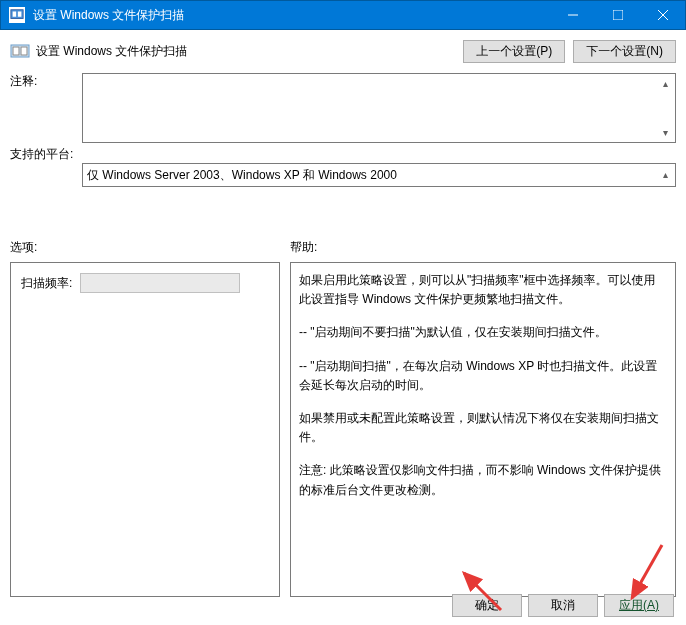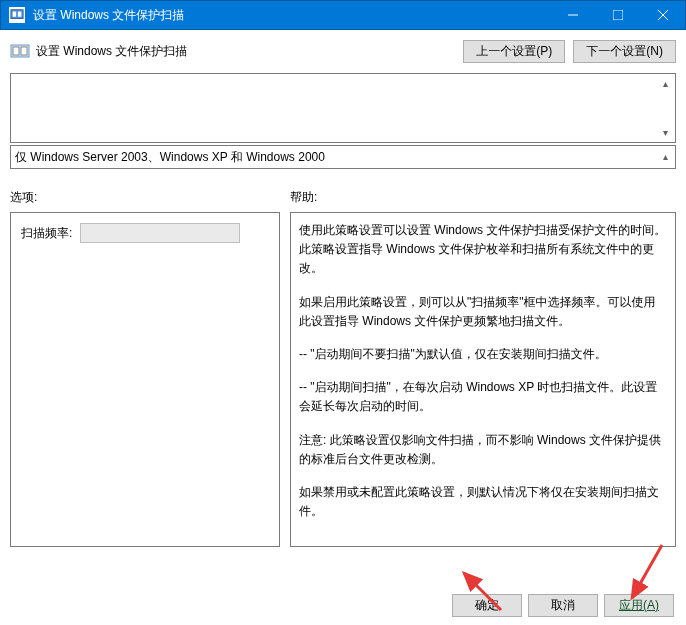--- a/index.html
+++ b/index.html
@@ -22,21 +22,21 @@
 
 .config-row { display: flex; margin-top: 10px; }
 .radio-col { width: 95px; }
 .radio-item { display: flex; align-items: center; margin-bottom: 10px; cursor: pointer; }
 .radio-item input { margin-right: 5px; }
 .radio-item.highlighted { border: 2px solid #e53935; padding: 4px 2px; margin-left: -4px; margin-right: 4px; }
 .labels-col { width: 72px; }
 .field-label { margin-bottom: 56px; }
 .fields-col { flex: 1; }
 .multiline-field { width: 100%; height: 70px; border: 1px solid #7a7a7a; background: #fff; padding: 2px 4px; font-family: inherit; font-size: 12px; position: relative; }
-.platform-field { width: 100%; height: 24px; border: 1px solid #7a7a7a; background: #fff; padding: 3px 4px; font-size: 12px; margin-top: 2px; position: relative; }
+.platform-field { width: 100%; height: 24px; border: 1px solid #7a7a7a; background: #fff; padding: 3px 4px; font-size: 12px; margin-top: 20px; position: relative; }
 .scroll-arrow { position: absolute; right: 2px; width: 15px; height: 15px; color: #606060; display: flex; align-items: center; justify-content: center; font-size: 10px; }
 .scroll-arrow.up { top: 2px; }
 .scroll-arrow.down { bottom: 2px; }
 
 .section-labels { display: flex; margin-top: 20px; margin-bottom: 6px; align-items: flex-end; }
 .options-label { width: 280px; }
 .panels { display: flex; gap: 10px; }
 .options-panel { width: 270px; height: 335px; border: 1px solid #7a7a7a; padding: 10px; }
 .help-panel { flex: 1; height: 335px; border: 1px solid #7a7a7a; padding: 8px; overflow-y: auto; position: relative; }
 .help-panel p { margin-bottom: 14px; line-height: 1.6; }
@@ -91,20 +91,24 @@
         </svg>
     </div>
     <div class="header-title">设置 Windows 文件保护扫描</div>
     <div class="nav-buttons">
       <button class="btn">上一个设置(P)</button>
       <button class="btn">下一个设置(N)</button>
     </div>
   </div>
 
   <div class="config-row">
+    <div class="labels-col">
+      <div class="field-label">注释:</div>
+      <div class="field-label">支持的平台:</div>
+    </div>
     <div class="fields-col">
       <div class="multiline-field">
         <span></span>
         <div class="scroll-arrow up">▴</div>
         <div class="scroll-arrow down">▾</div>
       </div>
       <div class="platform-field">
         <span>仅 Windows Server 2003、Windows XP 和 Windows 2000</span>
         <div class="scroll-arrow up" style="top:3px">▴</div>
       </div>
@@ -117,26 +121,25 @@
   </div>
 
   <div class="panels">
     <div class="options-panel">
       <div class="opt-row">
         <span>扫描频率:</span>
         <div class="opt-dropdown"></div>
       </div>
     </div>
     <div class="help-panel">
-      <p>使用此策略设置可以设置 Windows 文件保护扫描受保护文件的时间。此策略设置指导 Windows 文件保护枚举和扫描所有系统文件中的更改。</p>
       <p>如果启用此策略设置，则可以从"扫描频率"框中选择频率。可以使用此设置指导 Windows 文件保护更频繁地扫描文件。</p>
       <p>-- "启动期间不要扫描"为默认值，仅在安装期间扫描文件。</p>
       <p>-- "启动期间扫描"，在每次启动 Windows XP 时也扫描文件。此设置会延长每次启动的时间。</p>
+      <p>如果禁用或未配置此策略设置，则默认情况下将仅在安装期间扫描文件。</p>
       <p>注意: 此策略设置仅影响文件扫描，而不影响 Windows 文件保护提供的标准后台文件更改检测。</p>
-      <p>如果禁用或未配置此策略设置，则默认情况下将仅在安装期间扫描文件。</p>
     </div>
   </div>
 </div>
 
 <div class="footer">
   <button class="btn">确定</button>
   <button class="btn">取消</button>
   <button class="btn" disabled="">应用(A)</button>
 </div>
 

